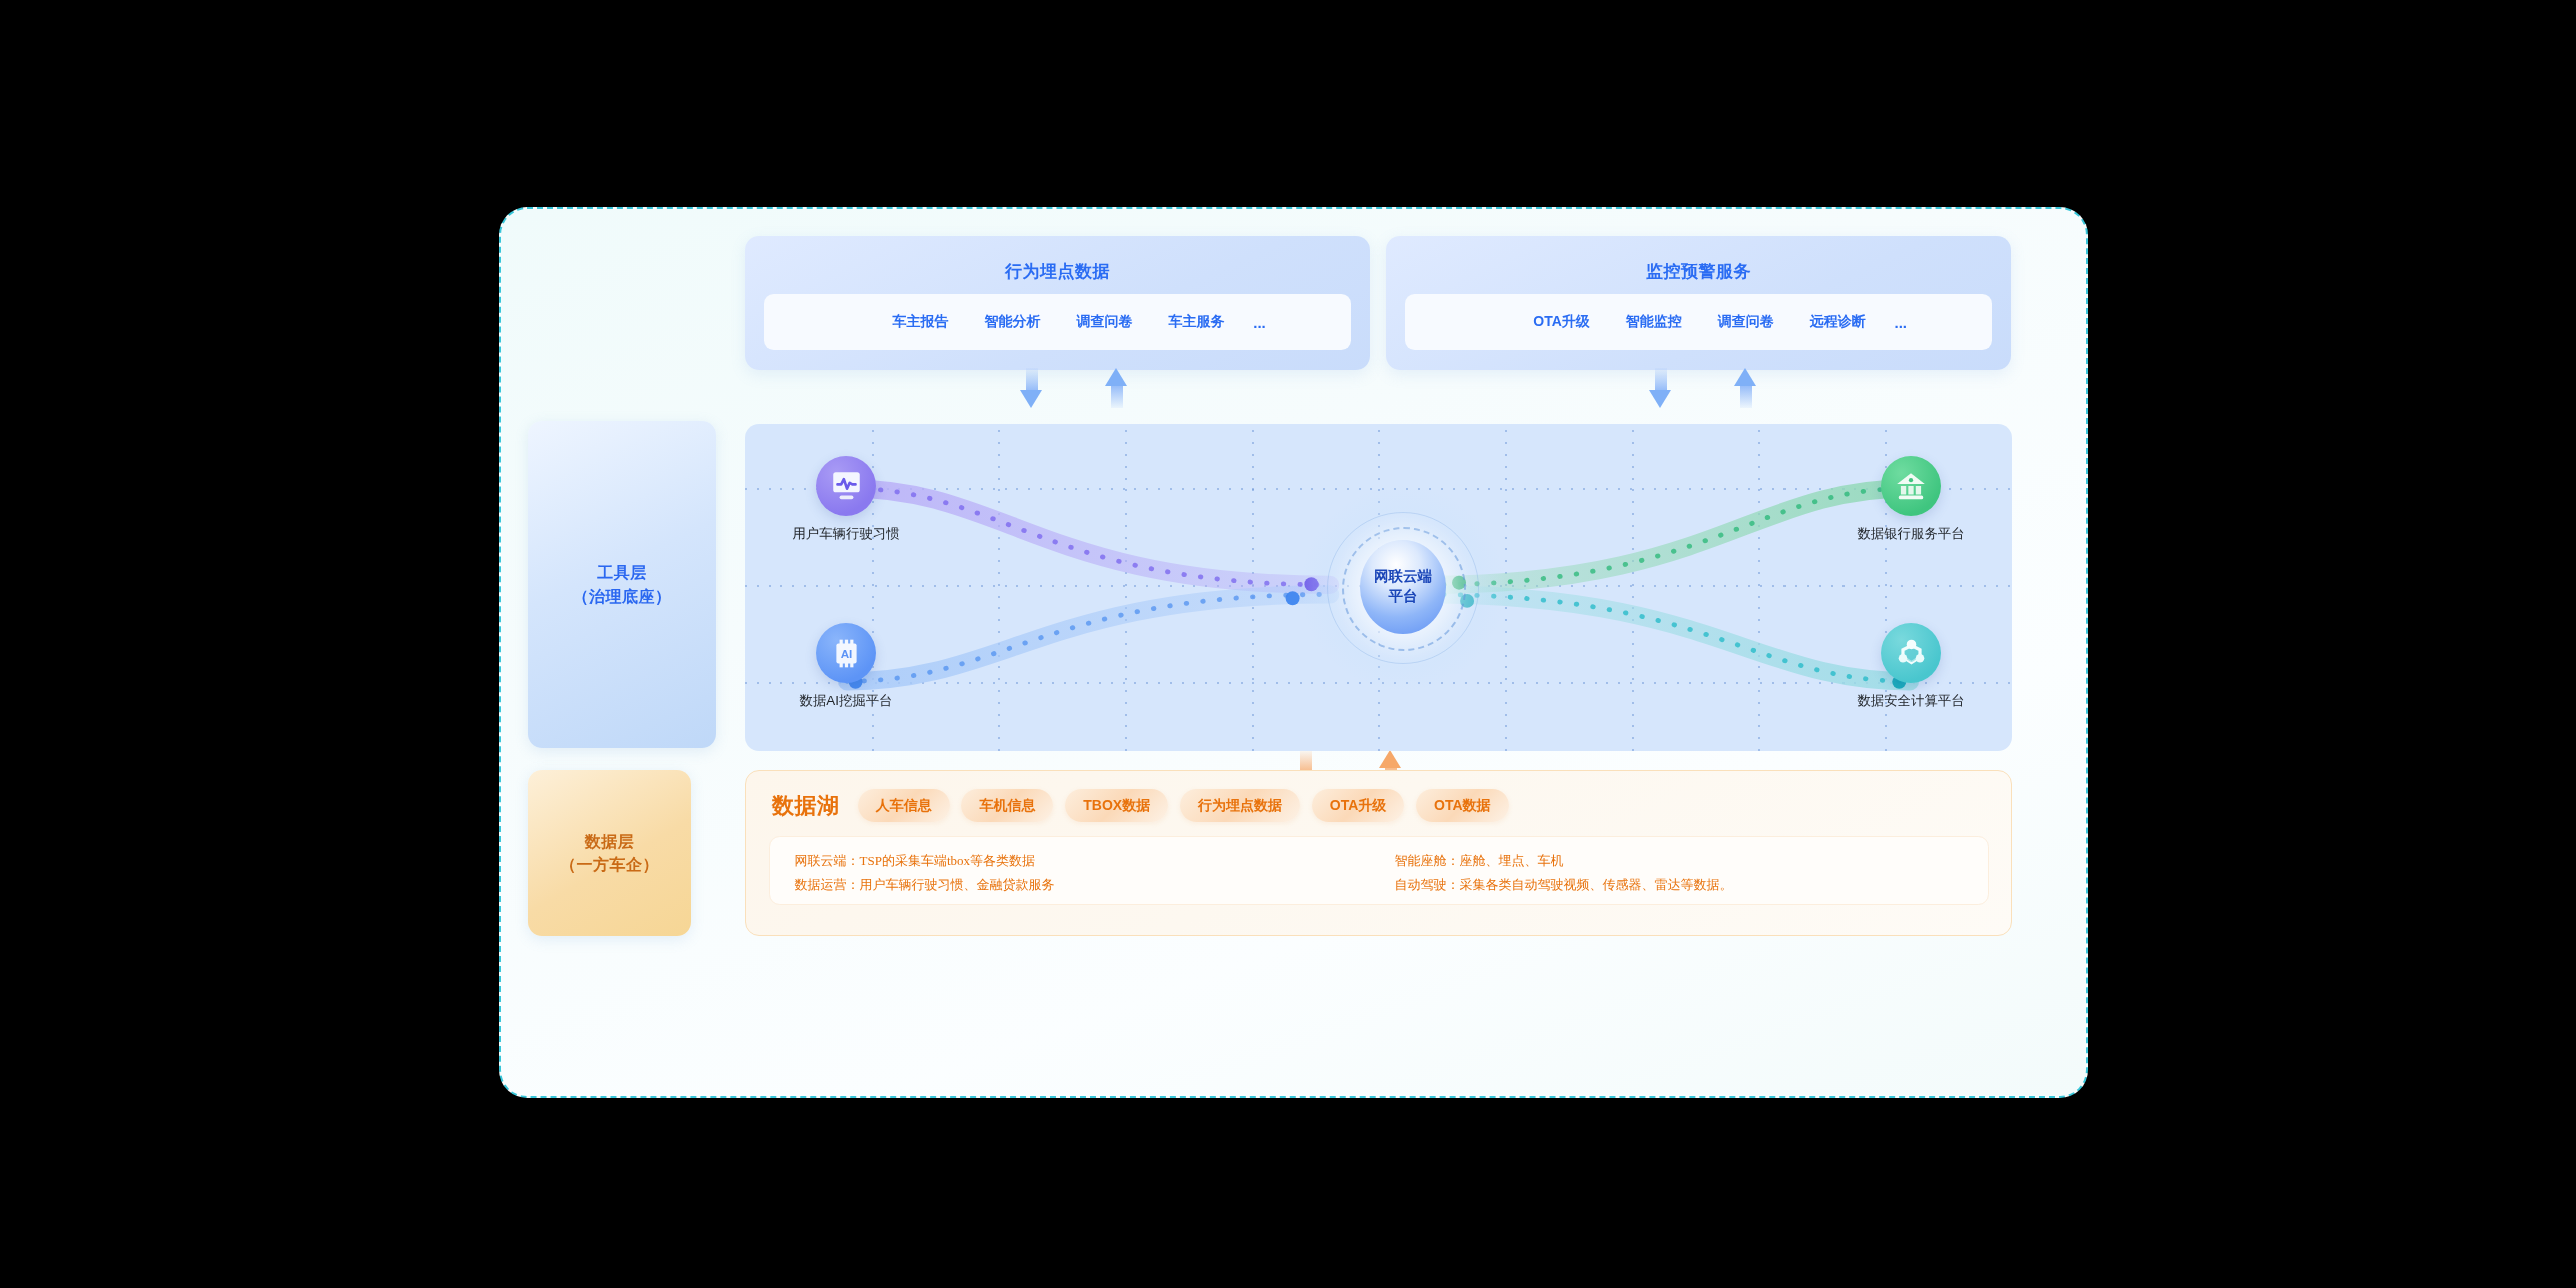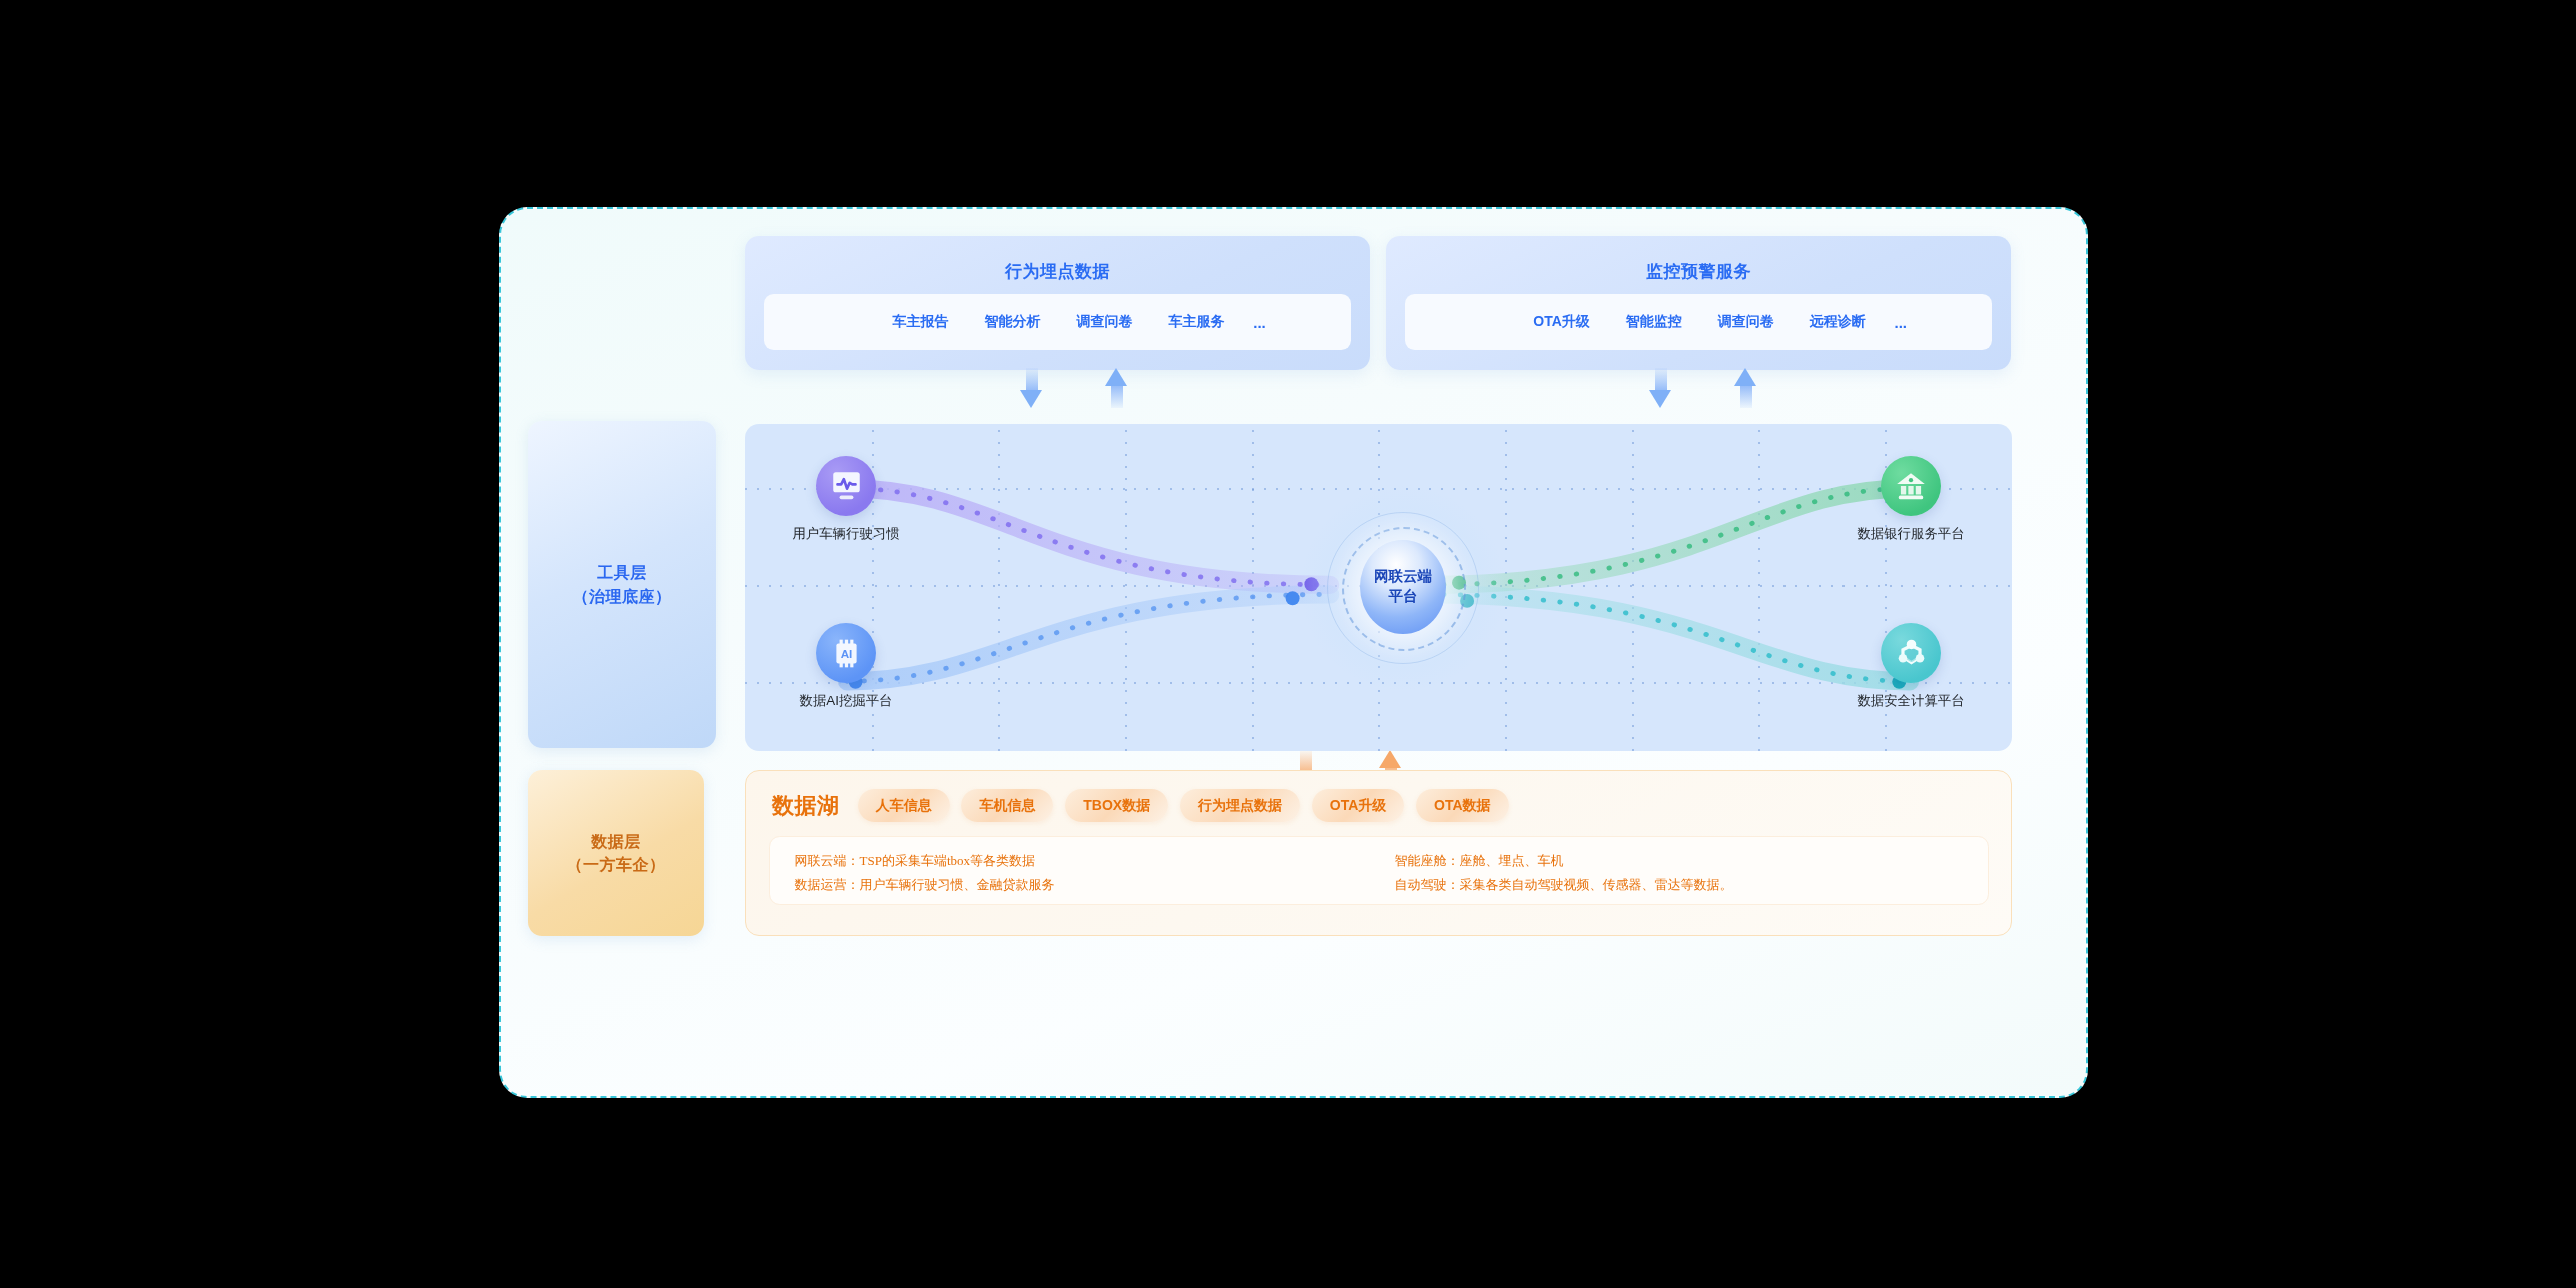--- a/index.html
+++ b/index.html
@@ -20,21 +20,21 @@
     position:absolute;left:27px;border-radius:14px;
     display:flex;align-items:center;justify-content:center;text-align:center;
     font-size:16px;font-weight:bold;line-height:1.45;letter-spacing:0.5px;
     box-shadow:0 3.2px 14px rgba(120,160,210,.16);
   }
   .side-card .two-line{display:block;}
   .sc-app{top:29.5px;width:188px;height:161px;color:#2a67f0;
     background:linear-gradient(150deg,#e7f0fe 0%,#cfe0fb 55%,#c3d8f9 100%);}
   .sc-tool{top:212px;width:188px;height:327px;color:#2a67f0;
     background:linear-gradient(155deg,#eef5ff 0%,#d4e5fc 45%,#bfd8f8 100%);}
-  .sc-data{top:561px;width:176px;height:166px;color:#c96a16;
+  .sc-data{top:561px;width:163px;height:166px;color:#c96a16;
     background:linear-gradient(150deg,#fdf0d9 0%,#f8dba6 55%,#f6d695 100%);}
 
   
   .svc{
     position:absolute;top:27px;height:134px;border-radius:14px;
     background:linear-gradient(155deg,#dfeaff 0%,#cfe0fc 60%,#c9dcfb 100%);
     box-shadow:0 4.3px 15px rgba(120,160,220,.14);
   }
   .svc-left{left:244px;width:625px;}
   .svc-right{left:885px;width:625px;}

